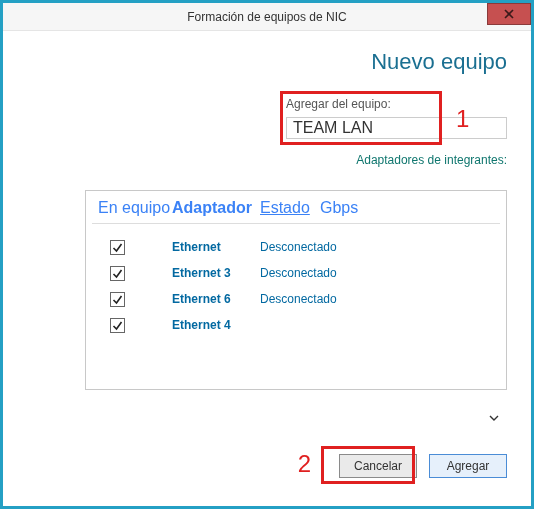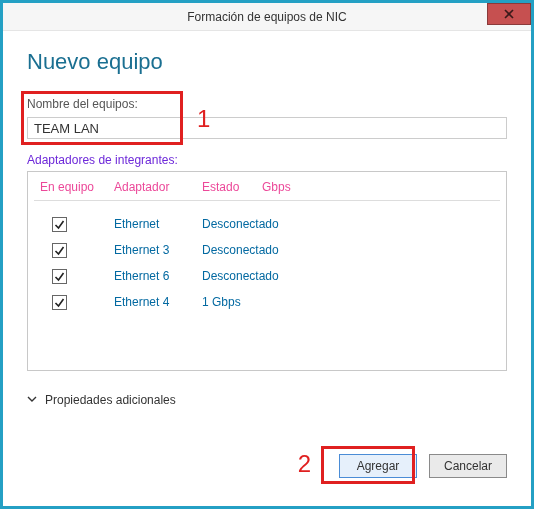--- a/index.html
+++ b/index.html
@@ -44,20 +44,21 @@
     align-items: center;
     justify-content: center;
     cursor: default;
   }
   .close-btn svg { width: 10px; height: 10px; }
   .content {
     flex: 1;
     padding: 18px 24px 10px 24px;
     display: flex;
     flex-direction: column;
+    align-items: flex-end;
   }
   .page-title {
     font-size: 22px;
     font-weight: 400;
     color: #1a6f91;
     margin: 0 0 22px 0;
   }
   .field-block {
     margin-bottom: 14px;
     position: relative;
@@ -65,58 +66,58 @@
   .field-label {
     color: #555;
     margin-bottom: 6px;
   }
   .team-name-input {
     width: 100%;
     height: 22px;
     border: 1px solid #ccc;
     background: #fff;
     padding: 2px 6px;
-    font-size: 13px;
+    font-size: 16px;
     color: #333;
     outline: none;
   }
   .highlight-red-1 {
     position: absolute;
     border: 3px solid #e02020;
     left: -6px; top: -6px;
     width: 162px; height: 54px;
     pointer-events: none;
   }
   .annot-num {
     position: absolute;
     color: #e02020;
     font-size: 24px;
     font-weight: 500;
     pointer-events: none;
   }
   .annot-1 { left: 170px; top: 8px; }
-  .members-label { color: #6d28d9; margin-bottom: 4px; }
+  .members-label { color: #0f766e; margin-bottom: 23px; }
   .adapters-box {
     border: 1px solid #c8c8c8;
     height: 200px;
     padding: 8px 6px 6px 6px;
     background: #fff;
   }
   .adapters-header {
     display: flex;
-    font-size: 12px;
-    color: #ec4899;
+    font-size: 16px;
+    color: #3b82f6;
     border-bottom: 1px solid #ddd;
     padding-bottom: 6px;
     margin-bottom: 10px;
   }
   .col-tick   { width: 80px; padding-left: 6px; }
-  .col-name   { width: 88px; }
+  .col-name   { width: 88px; font-weight: bold; }
   .col-speed  { width: 120px; }
-  .col-state  { width: 60px; }
+  .col-state  { width: 60px; text-decoration: underline; }
   .col-cause  { width: 60px; }
   .adapter-row {
     display: flex;
     align-items: center;
     height: 26px;
     color: #0369a1;
   }
   .chk-wrap {
     width: 80px;
     padding-left: 18px;
@@ -182,21 +183,21 @@
         <line x1="9" y1="1" x2="1" y2="9" stroke="#3a1a1a" stroke-width="1.6"></line>
       </svg>
     </div>
   </div>
 
   <div class="content">
 
     <h1 class="page-title">Nuevo equipo</h1>
 
     <div class="field-block">
-      <div class="field-label">Nombre del equipos:</div>
+      <div class="field-label">Agregar del equipo:</div>
       <input class="team-name-input" type="text" value="TEAM LAN" style="">
       <div class="highlight-red-1"></div>
       <div class="annot-num annot-1">1</div>
     </div>
 
     <div class="members-label">Adaptadores de integrantes:</div>
 
     <div class="adapters-box">
       <div class="adapters-header">
         <div class="col-tick">En equipo</div>
@@ -246,37 +247,35 @@
           </div>
           <div class="adapter-row">
             <div class="chk-wrap">
               <div class="chk">
                 <svg viewBox="0 0 11 11">
                   <polyline points="1.5,6 4.5,9 9.5,2" fill="none" stroke="#222" stroke-width="1.6"></polyline>
                 </svg>
               </div>
             </div>
             <div class="col-name">Ethernet 4</div>
-            <div class="col-speed">1 Gbps</div>
             <div class="col-state"></div>
             <div class="col-cause"></div>
           </div>
         </div>
     </div>
 
     <div class="expander">
       <span class="chev">
         <svg width="10" height="10" viewBox="0 0 10 10">
             <polyline points="1,3 5,7 9,3" fill="none" stroke="#333" stroke-width="1.4"></polyline>
           </svg>
       </span>
-      <span>Propiedades adicionales</span>
     </div>
 
     <div class="button-row">
       <div class="highlight-red-2"></div>
       <div class="annot-num annot-2">2</div>
+      <div class="btn">Cancelar</div>
       <div class="btn btn-primary">Agregar</div>
-      <div class="btn">Cancelar</div>
     </div>
 
   </div>
 </div>
 
 </body></html>

